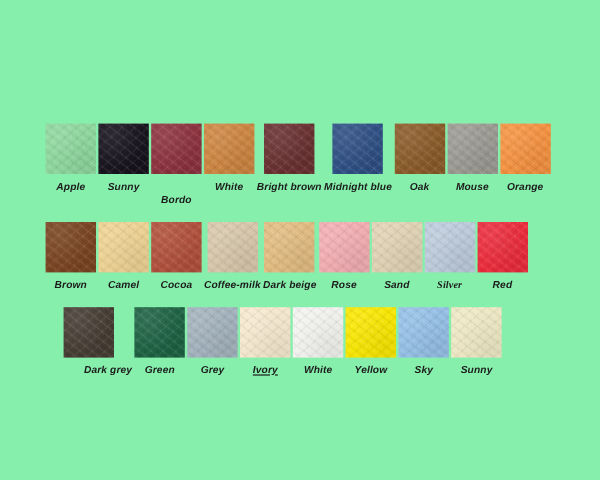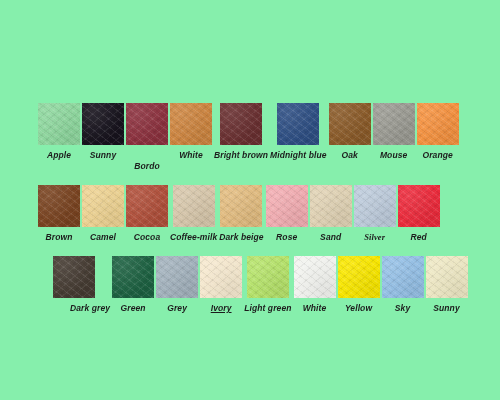--- a/index.html
+++ b/index.html
@@ -184,24 +184,20 @@
         </div>
         <div class="cell">
           <div class="swatch" style="background-color: rgb(163, 178, 189);"></div>
           <div class="label" style="color: rgb(28, 28, 28);">Grey</div>
         </div>
         <div class="cell">
           <div class="swatch" style="background-color: rgb(245, 232, 206);"></div>
           <div class="label" style="color: rgb(28, 28, 28); text-decoration: underline;">Ivory</div>
         </div>
         <div class="cell">
-          <div class="swatch" style="background-color: rgb(182, 227, 107);"></div>
-          <div class="label" style="color: rgb(28, 28, 28);">Light green</div>
-        </div>
-        <div class="cell">
           <div class="swatch" style="background-color: rgb(242, 243, 239);"></div>
           <div class="label" style="color: rgb(28, 28, 28);">White</div>
         </div>
         <div class="cell">
           <div class="swatch" style="background-color: rgb(249, 231, 0);"></div>
           <div class="label" style="color: rgb(28, 28, 28);">Yellow</div>
         </div>
         <div class="cell">
           <div class="swatch" style="background-color: rgb(149, 192, 230);"></div>
           <div class="label" style="color: rgb(28, 28, 28);">Sky</div>

